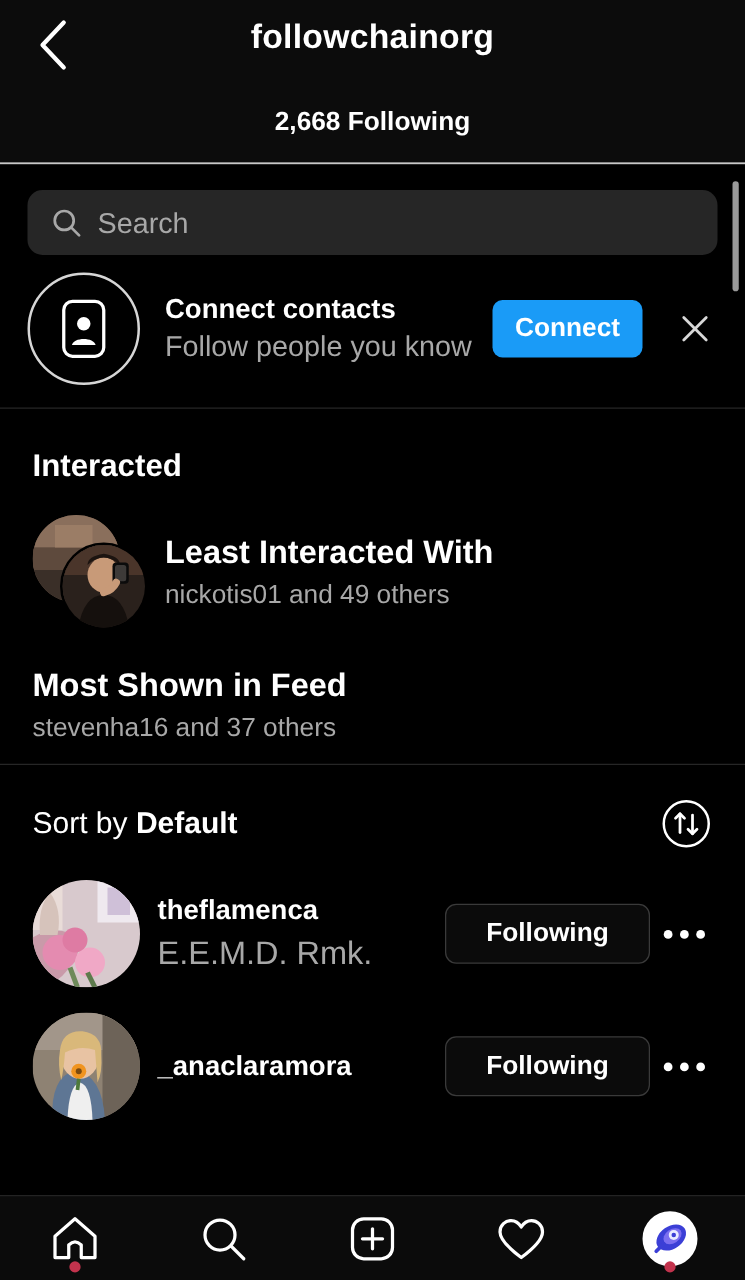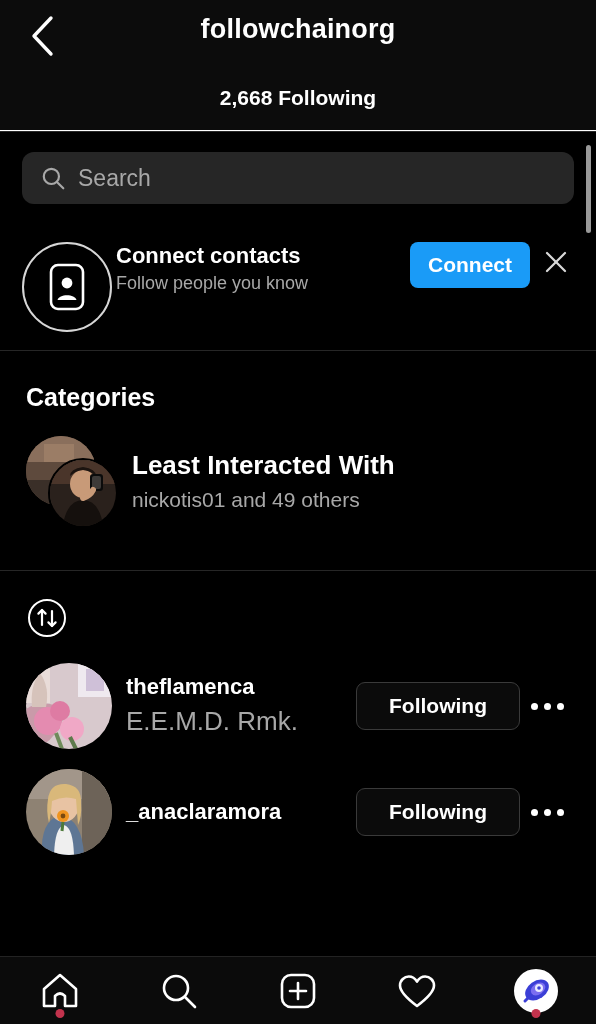--- a/index.html
+++ b/index.html
@@ -56,29 +56,29 @@
   .search-wrap{ padding:20px 22px 0 22px; }
   .search-box{
     height:52px; background:#262626; border-radius:12px;
     display:flex; align-items:center; padding:0 18px; cursor:text;
   }
   .search-box .sicon{ width:26px; height:26px; flex:0 0 26px; margin-right:12px; }
   .search-ph{ color:#a8a8a8; font-size:23px; }
 
   
   .connect-row{
-    display:flex; align-items:flex-start; padding:14px 20px 18px 22px; margin-top:24px;
+    display:flex; align-items:center; padding:14px 20px 18px 22px; gap:16px;
   }
   .contacts-ico{
     width:90px; height:90px; flex:0 0 90px; border:2px solid #d6d6d6; border-radius:50%;
     display:flex; align-items:center; justify-content:center;
   }
   .connect-txt{ flex:1; min-width:0; margin-left:4px; }
   .connect-title{ color:#fff; font-size:22px; font-weight:700; line-height:1.25; }
-  .connect-sub{ color:#a8a8a8; font-size:18px; line-height:1.3; margin-top:2px; }
+  .connect-sub{ color:#a8a8a8; font-size:23px; line-height:1.3; margin-top:2px; }
   .connect-btn{
     background:#1a9bf7; color:#fff; font-size:21px; font-weight:700;
     border:none; border-radius:8px; padding:11px 18px; cursor:pointer; white-space:nowrap;
   }
   .close-x{
     width:40px; height:40px; margin-left:6px; display:flex; align-items:center;
     justify-content:center; cursor:pointer; flex:0 0 40px;
   }
 
   .divider{ height:1px; background:#262626; width:100%; }
@@ -203,21 +203,21 @@
       <div class="close-x">
         <svg width="26" height="26" viewBox="0 0 26 26">
           <line x1="4" y1="4" x2="22" y2="22" stroke="#d8d8d8" stroke-width="2.2" stroke-linecap="round"></line>
           <line x1="22" y1="4" x2="4" y2="22" stroke="#d8d8d8" stroke-width="2.2" stroke-linecap="round"></line>
         </svg>
       </div>
     </div>
 
     <div class="divider"></div>
 
-    <div class="cat-head">Categories</div>
+    <div class="cat-head">Interacted</div>
 
     <div class="cat-row">
       <div class="stack">
         <div class="back-av">
           <svg width="70" height="70" viewBox="0 0 70 70">
             <rect width="70" height="70" fill="#6b5648"></rect>
             <rect y="0" width="70" height="26" fill="#8a6f5c"></rect>
             <rect y="26" width="70" height="18" fill="#5e4a3d"></rect>
             <rect x="18" y="8" width="30" height="18" fill="#9b7d66"></rect>
             <rect y="44" width="70" height="26" fill="#3a2f28"></rect>
@@ -236,25 +236,32 @@
           </svg>
         </div>
       </div>
       <div class="cat-txt">
         <div class="cat-title">Least Interacted With</div>
         <div class="cat-sub">nickotis01 and 49 others</div>
       </div>
     </div>
 
     <div class="cat-row">
+      <div class="cat-txt">
+        <div class="cat-title">Most Shown in Feed</div>
+        <div class="cat-sub">stevenha16 and 37 others</div>
+      </div>
     </div>
 
     <div class="divider"></div>
 
     <div class="sort-row">
+      <div class="sort-label">
+        <span>Sort by </span><b>Default</b>
+      </div>
       <svg class="sort-ico" viewBox="0 0 42 42" fill="none">
         <circle cx="21" cy="21" r="18" stroke="#ffffff" stroke-width="2"></circle>
         <path d="M16 28 L16 13" stroke="#ffffff" stroke-width="2.2" stroke-linecap="round"></path>
         <path d="M12.4 16.6 L16 13 L19.6 16.6" stroke="#ffffff" stroke-width="2.2" stroke-linecap="round" stroke-linejoin="round"></path>
         <path d="M26 14 L26 29" stroke="#ffffff" stroke-width="2.2" stroke-linecap="round"></path>
         <path d="M22.4 25.4 L26 29 L29.6 25.4" stroke="#ffffff" stroke-width="2.2" stroke-linecap="round" stroke-linejoin="round"></path>
       </svg>
     </div>
 
     <div class="user-row">

